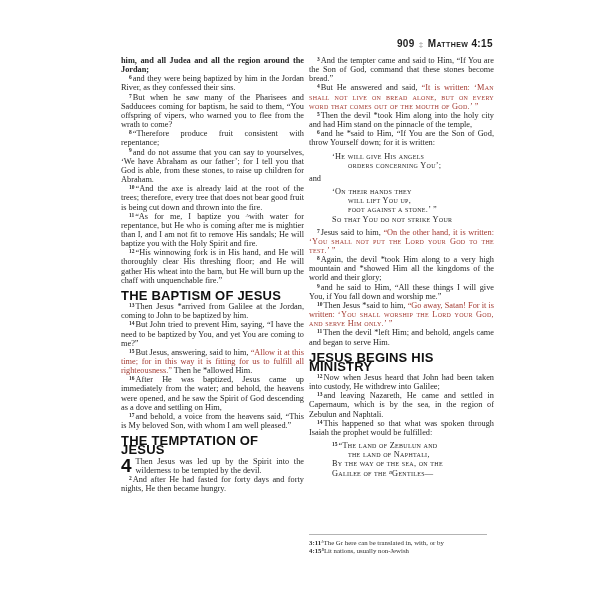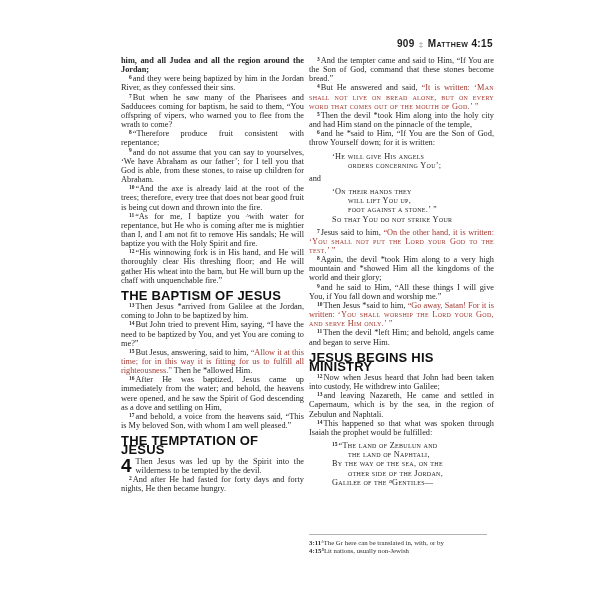--- a/index.html
+++ b/index.html
@@ -84,21 +84,20 @@
       <div class="para"><span class="vn">10</span><span>Then Jesus *said to him, </span><span class="red">“Go away, Satan! For it is written: </span><span class="red sc">‘You shall worship the Lord your God, and serve Him only.’ ”</span></div>
       <div class="para"><span class="vn">11</span><span>Then the devil *left Him; and behold, angels came and </span><span class="it">began to</span><span> serve Him.</span></div>
       <div class="heading">JESUS BEGINS HIS MINISTRY</div>
       <div class="para"><span class="vn">12</span><span>Now when Jesus heard that John had been taken into custody, He withdrew into Galilee;</span></div>
       <div class="para"><span class="vn">13</span><span>and leaving Nazareth, He came and settled in Capernaum, which is by the sea, in the region of Zebulun and Naphtali.</span></div>
       <div class="para"><span class="vn">14</span><span class="it">This happened</span><span> so that what was spoken through Isaiah the prophet would be fulfilled:</span></div>
       <div class="poetry">
         <div class="pline ind0"><span class="vn">15</span><span class="sc">“The land of Zebulun and</span></div>
         <div class="pline ind1"><span class="sc">the land of Naphtali,</span></div>
         <div class="pline ind0"><span class="sc">By the way of the sea, on the</span></div>
-        <div class="pline ind1"><span class="sc">other side of the Jordan,</span></div>
         <div class="pline ind0"><span class="sc">Galilee of the </span><span class="nm">B</span><span class="sc">Gentiles—</span></div>
       </div>
     </div>
 
   <div class="footnotes">
     <hr class="fn-rule">
   <div class="fn-line"><span class="fn-ref">3:11</span><span class="nm">A</span><span>The Gr here can be translated </span><span class="it">in, with,</span><span> or </span><span class="it">by</span></div>
       <div class="fn-line"><span class="fn-ref">4:15</span><span class="nm">B</span><span>Lit </span><span class="it">nations,</span><span> usually non-Jewish</span></div>
     </div>
 </div>

